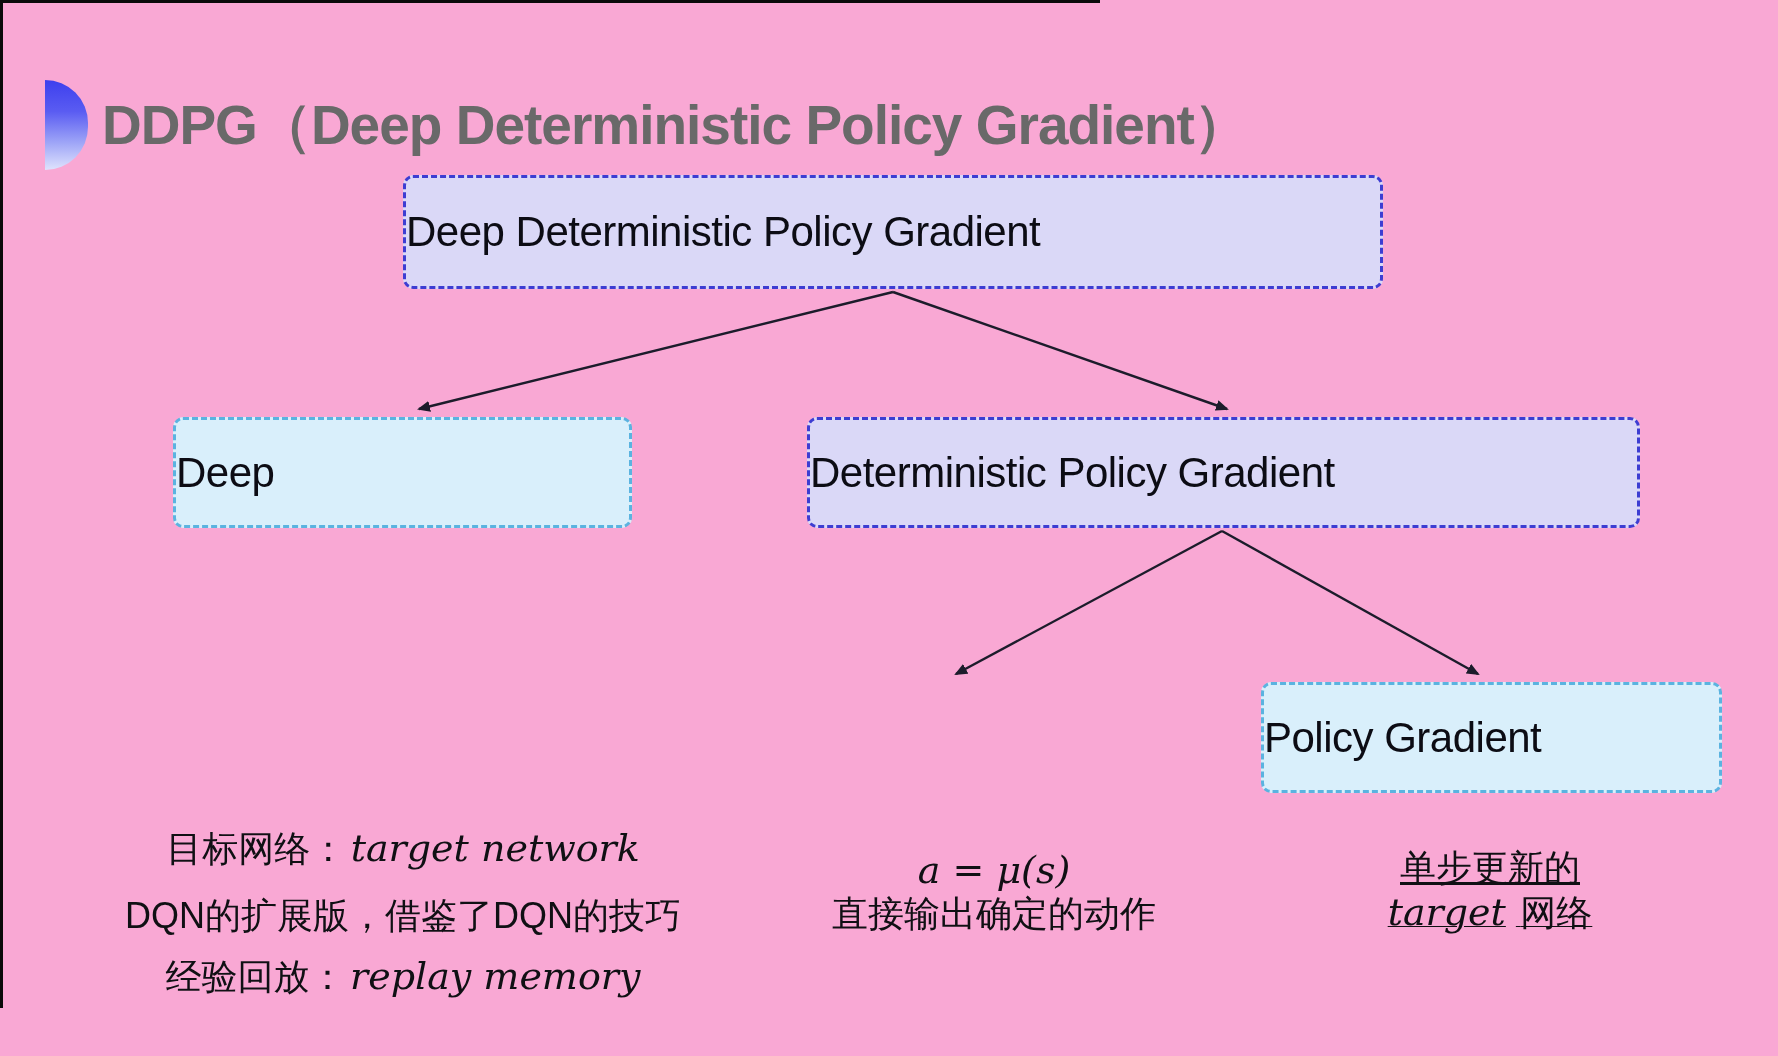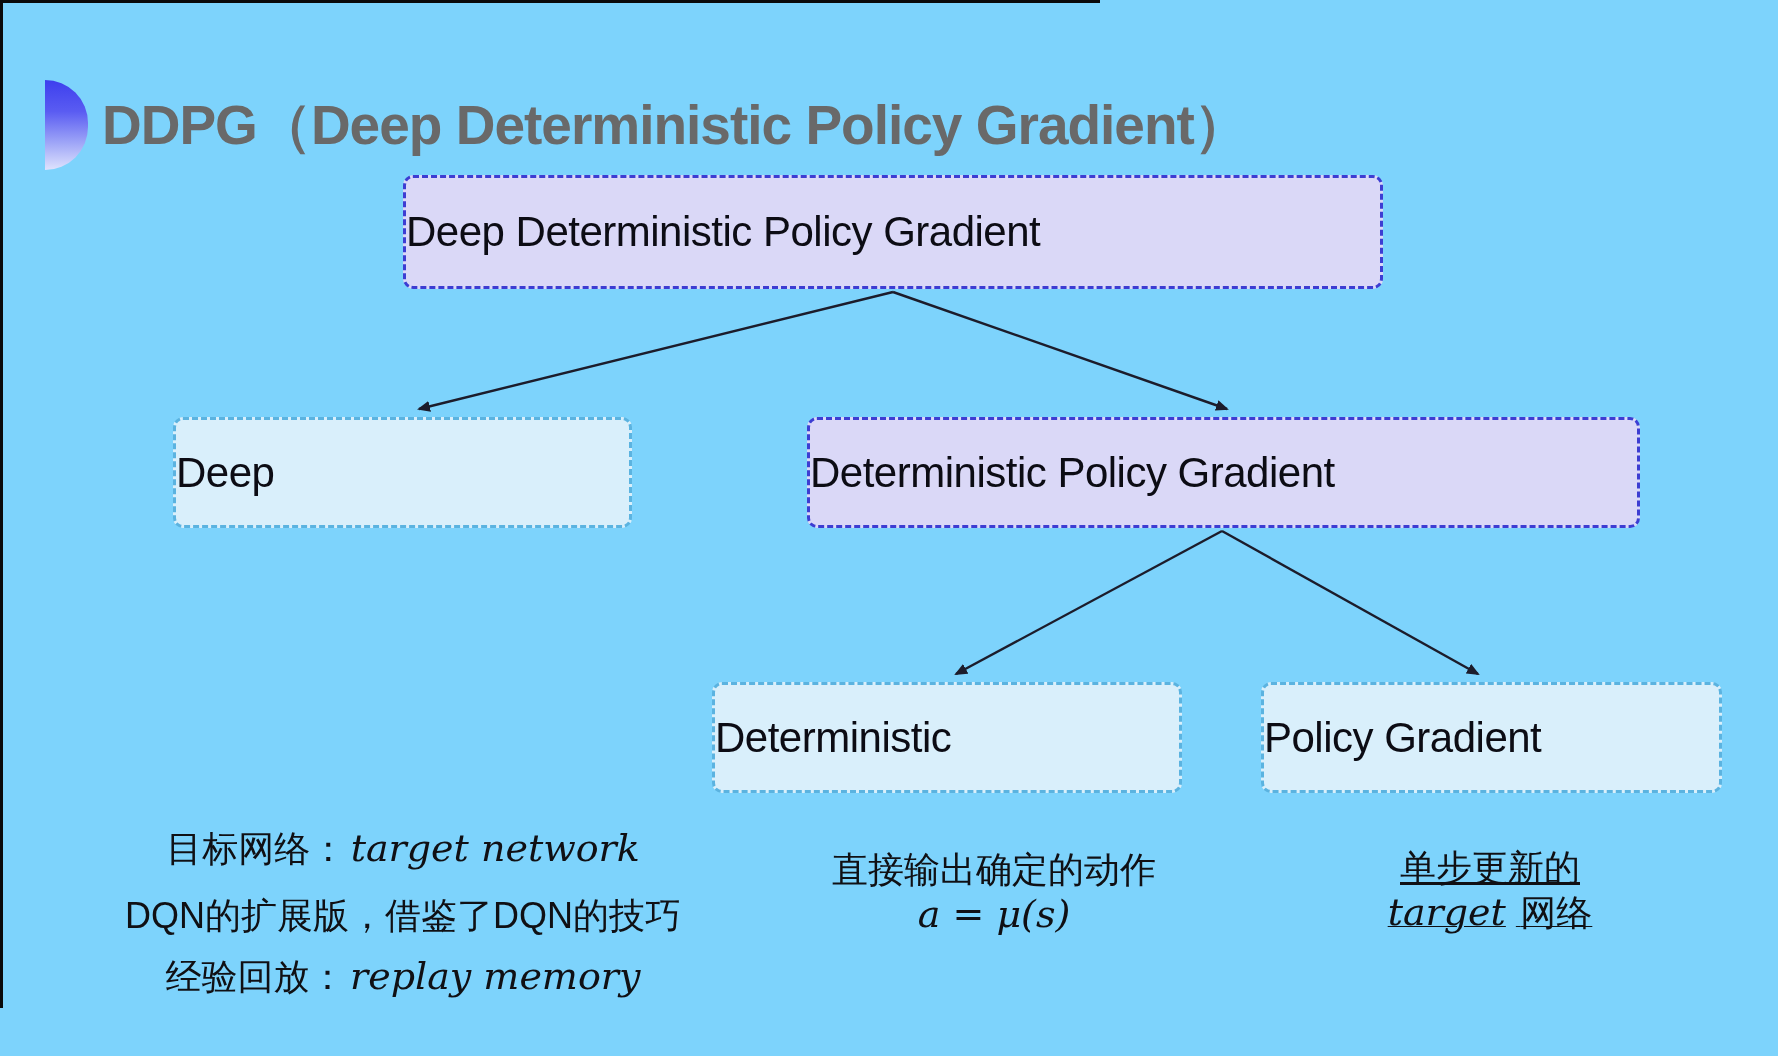--- a/index.html
+++ b/index.html
@@ -3,21 +3,21 @@
 <meta charset="utf-8">
 <style>
   * { margin: 0; padding: 0; box-sizing: border-box; }
   html, body { background: #ffffff; }
   body { font-family: "Liberation Sans", sans-serif; }
 
   .slide {
     position: relative;
     width: 1778px;
     height: 1056px;
-    background: #7dd3fc;
+    background: #f9a8d4;
     overflow: hidden;
   }
 
   
   .frame-top {
     position: absolute; left: 0; top: 0;
     width: 1100px; height: 3px; background: #0a0a0a;
   }
   .frame-left {
     position: absolute; left: 0; top: 0;
@@ -107,43 +107,40 @@
   </div>
 
   <div class="node cyan node-deep">
     <span>Deep</span>
   </div>
 
   <div class="node purple node-dpg">
     <span>Deterministic Policy Gradient</span>
   </div>
 
-  <div class="node cyan node-det">
-    <span>Deterministic</span>
-  </div>
 
   <div class="node cyan node-pg">
     <span>Policy Gradient</span>
   </div>
 
   <div class="note note-deep">
     <div class="row">
       <span class="cjk">目标网络：</span>
       <span class="math">target network</span>
     </div>
     <div class="row cjk">DQN的扩展版，借鉴了DQN的技巧</div>
     <div class="row">
       <span class="cjk">经验回放：</span>
       <span class="math">replay memory</span>
     </div>
   </div>
 
   <div class="note note-det">
+    <div class="row math">a = μ(s)</div>
     <div class="row cjk">直接输出确定的动作</div>
-    <div class="row math">a = μ(s)</div>
   </div>
 
   <div class="note note-pg">
     <div class="row cjk">单步更新的</div>
     <div class="row">
       <span class="math" style="margin-right: 10px;">target</span>
       <span class="cjk">网络</span>
     </div>
   </div>
 

